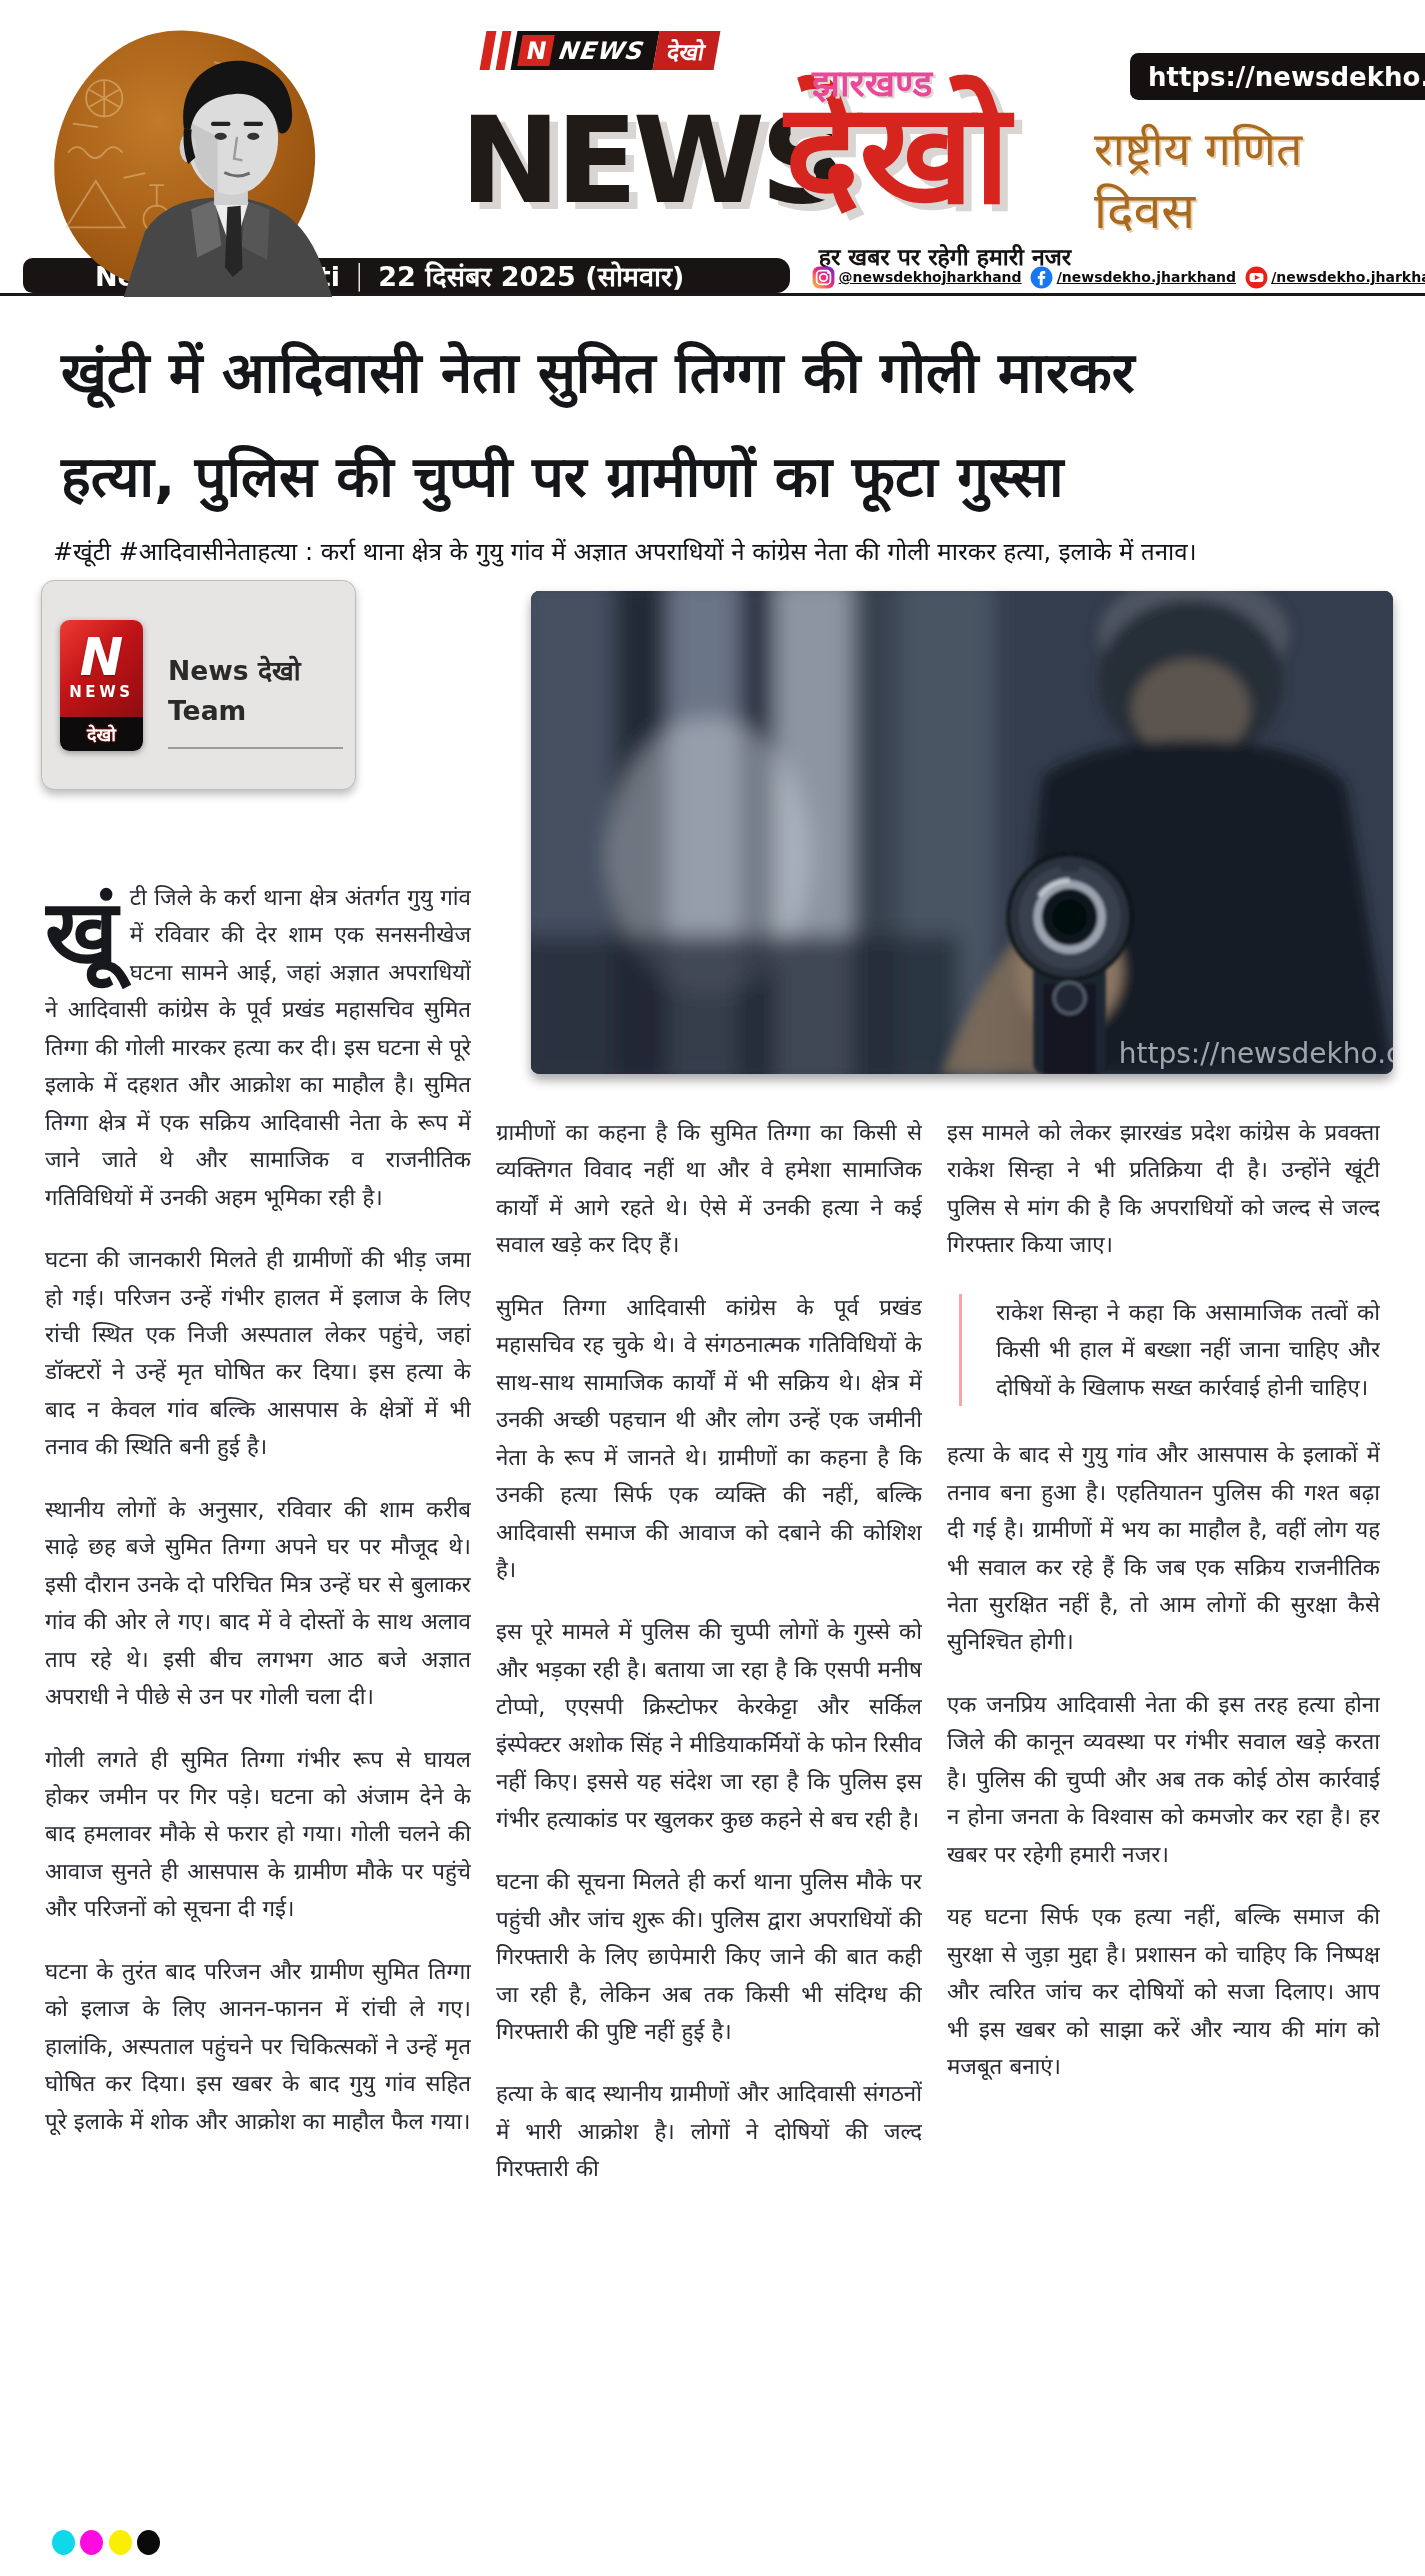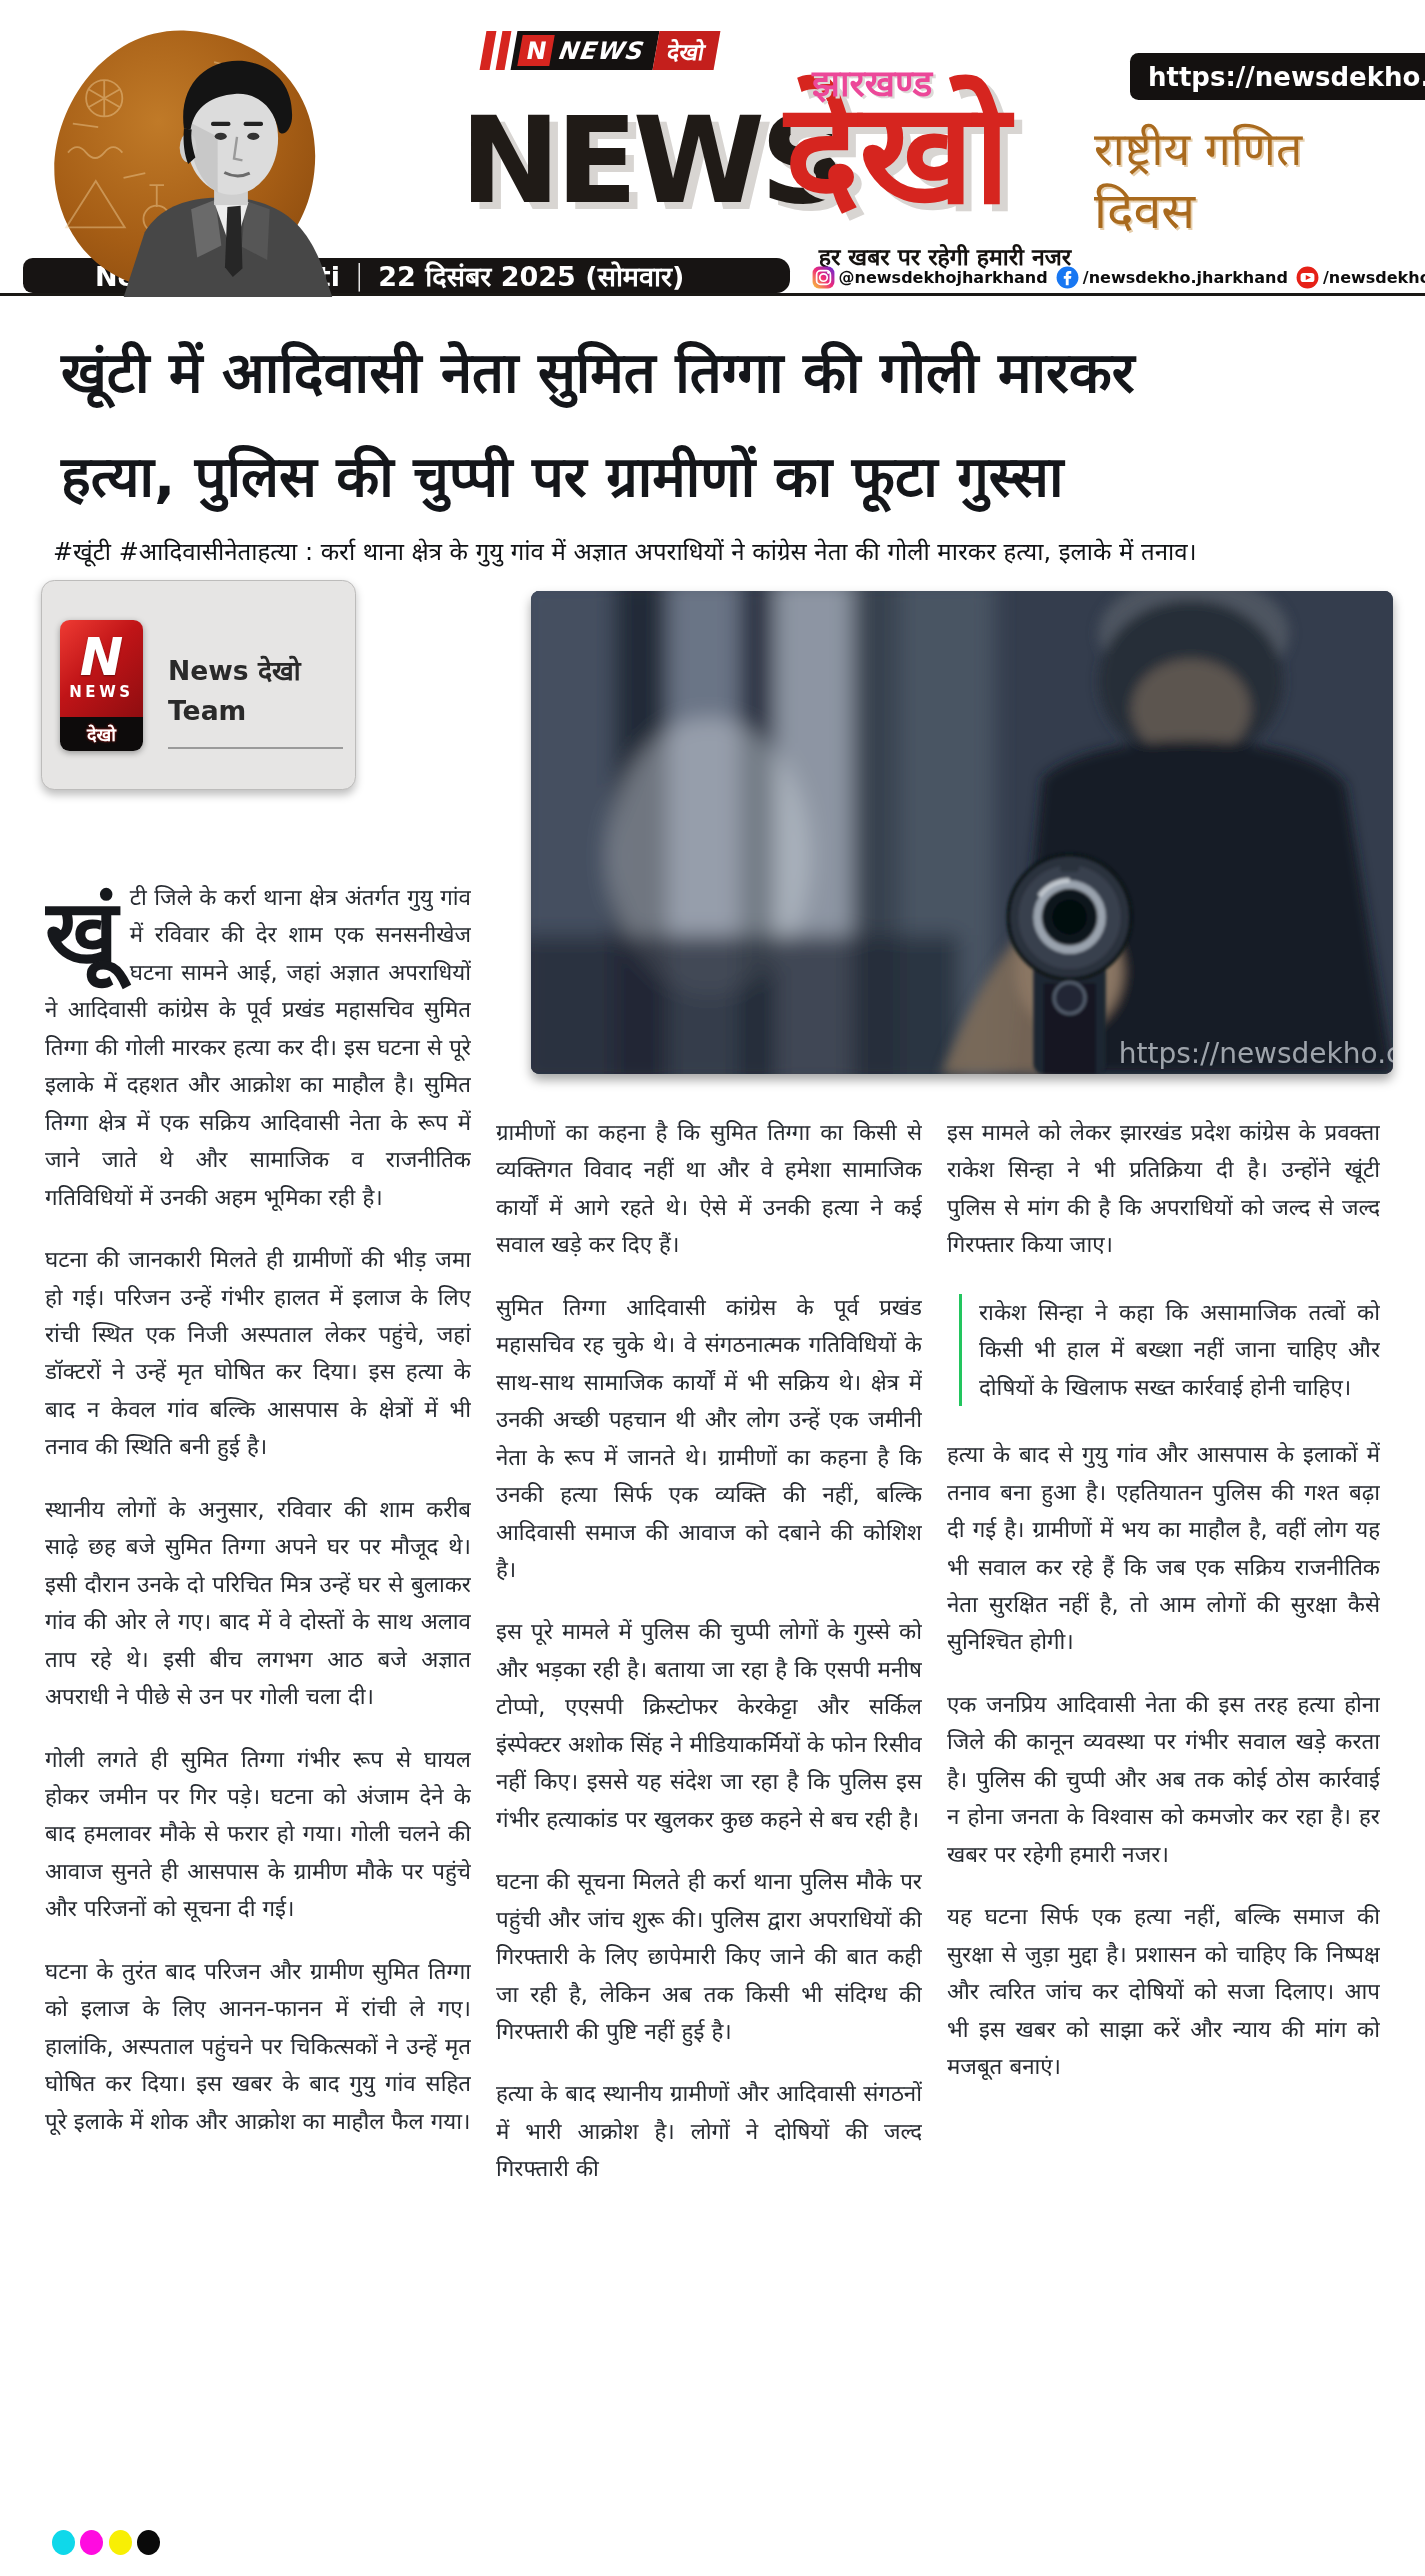--- a/index.html
+++ b/index.html
@@ -36,21 +36,21 @@
   
   .dateline-bar{
     position:absolute;left:23px;top:258px;width:767px;height:35px;background:#171413;border-radius:9.7px 13.3px 13.3px 9.7px;
     display:flex;align-items:center;color:#fff;font-size:27px;font-weight:700;padding-left:72px;box-sizing:border-box;gap:14.5px;z-index:5;
   }
   .dateline-bar .sep{font-weight:300;font-size:28px;opacity:.95;}
   .social-strip{
     position:absolute;left:812px;top:264px;width:610px;height:26.6px;display:flex;align-items:center;gap:8.5px;z-index:5;
   }
   .social-item{display:flex;align-items:center;gap:3.6px;}
-  .social-item .handle{font-size:16px;font-weight:800;color:#0d0d0d;white-space:nowrap;}
+  .social-item .handle{font-size:14px;font-weight:800;color:#0d0d0d;white-space:nowrap;text-decoration:underline;}
   .social-icon{width:23px;height:23px;flex:0 0 auto;}
   .rule{position:absolute;left:0;top:293px;width:1425px;height:3px;background:#1a1815;z-index:4;}
   
   .headline{position:absolute;left:45px;top:305px;width:1350px;color:#14161a;font-weight:900;font-size:56px;line-height:1.85;margin:16px;}
   .subhead{position:absolute;left:45px;top:527px;width:1344px;font-size:24px;font-weight:400;color:#101215;line-height:1.45;margin:8px;}
   
   .author-card{
     position:absolute;left:41px;top:580px;width:315px;height:210px;background:#e6e5e4;border:1.8px solid #bdbcbb;
     border-radius:13.3px;box-shadow:0 4.8px 8.5px rgba(0,0,0,.25);box-sizing:border-box;display:flex;align-items:center;padding:0 18px;gap:25px;
   }
@@ -80,21 +80,21 @@
   
   .col{position:absolute;font-size:22.3px;line-height:1.68;color:#272b31;text-align:justify;}
   .col p{margin:0 0 25px 0;}
   .col1{left:45px;top:879px;width:426px;height:1642px;overflow:hidden;}
   .col2{left:496px;top:1114px;width:426px;height:1437px;overflow:hidden;}
   .col3{left:947px;top:1114px;width:433px;height:1437px;overflow:hidden;}
   .dropcap{
     float:left;font-size:89px;line-height:.95;font-weight:700;color:#16181c;margin:11px 12px 3.6px 0;
   }
   blockquote{
-    margin:30px 0 30px 12px;padding-left:17px;border-left:3px solid #22c55e;
+    margin:30px 0 30px 12px;padding-left:34px;border-left:3px solid #fca5a5;
   }
   blockquote p{margin:0 !important;}
   
   .dots{position:absolute;left:52px;top:2530px;display:flex;gap:5.4px;}
   .dot{width:23px;height:25px;border-radius:50%;}
 </style>
 </head>
 <body>
 
 <div class="page">

